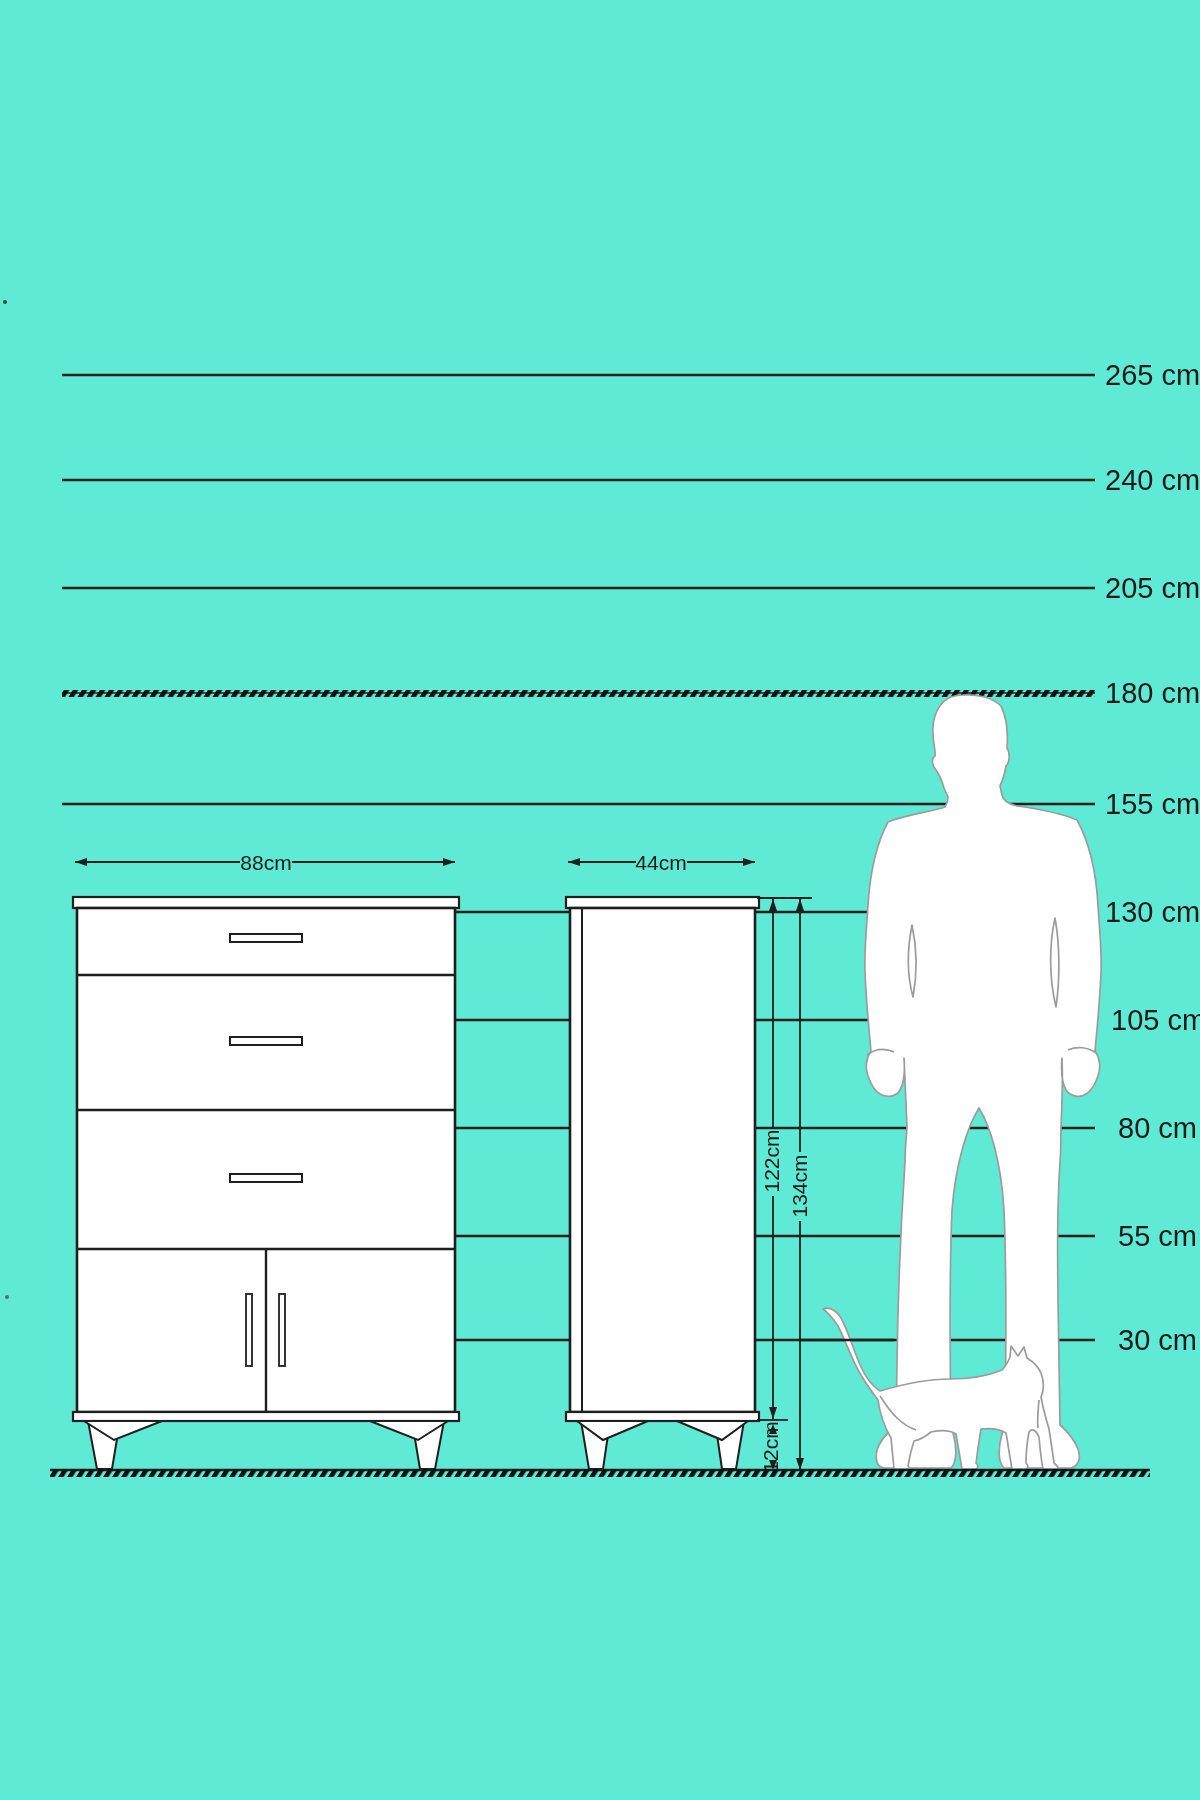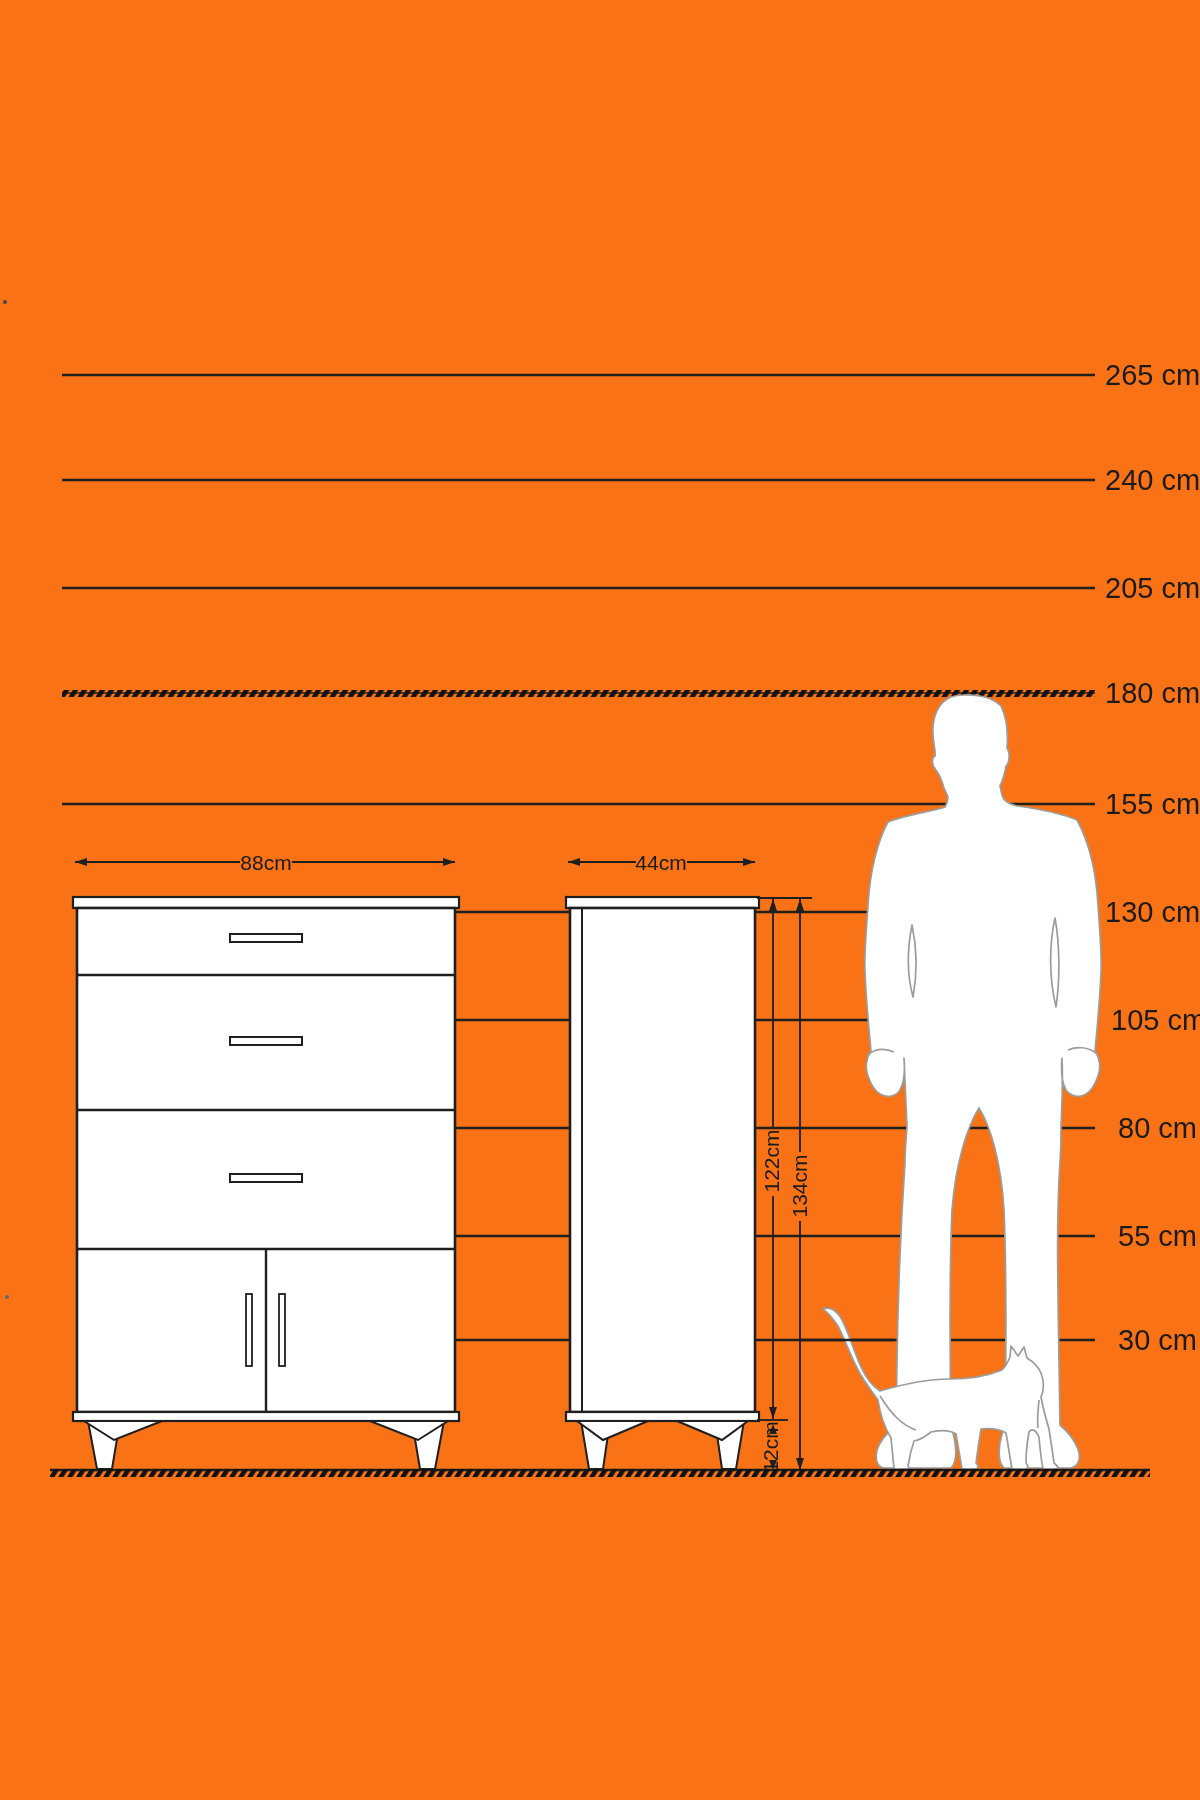--- a/index.html
+++ b/index.html
@@ -1,16 +1,16 @@
 <!DOCTYPE html>
 <html><head>
 <meta charset="utf-8">
 <style>
   html,body{margin:0;padding:0;background:#ffffff;}
-  .page{width:1200px;height:1800px;position:relative;background:#f97316;overflow:hidden;}
+  .page{width:1200px;height:1800px;position:relative;background:#5eead4;overflow:hidden;}
   svg{display:block;}
   text{font-family:"Liberation Sans", sans-serif;fill:#1b1b1b;}
   .scale-label{font-size:29px;}
   .dim-label{font-size:21px;}
 </style>
 </head>
 <body>
 
 <div class="page">
 <svg width="1200" height="1800" viewBox="0 0 1200 1800">

